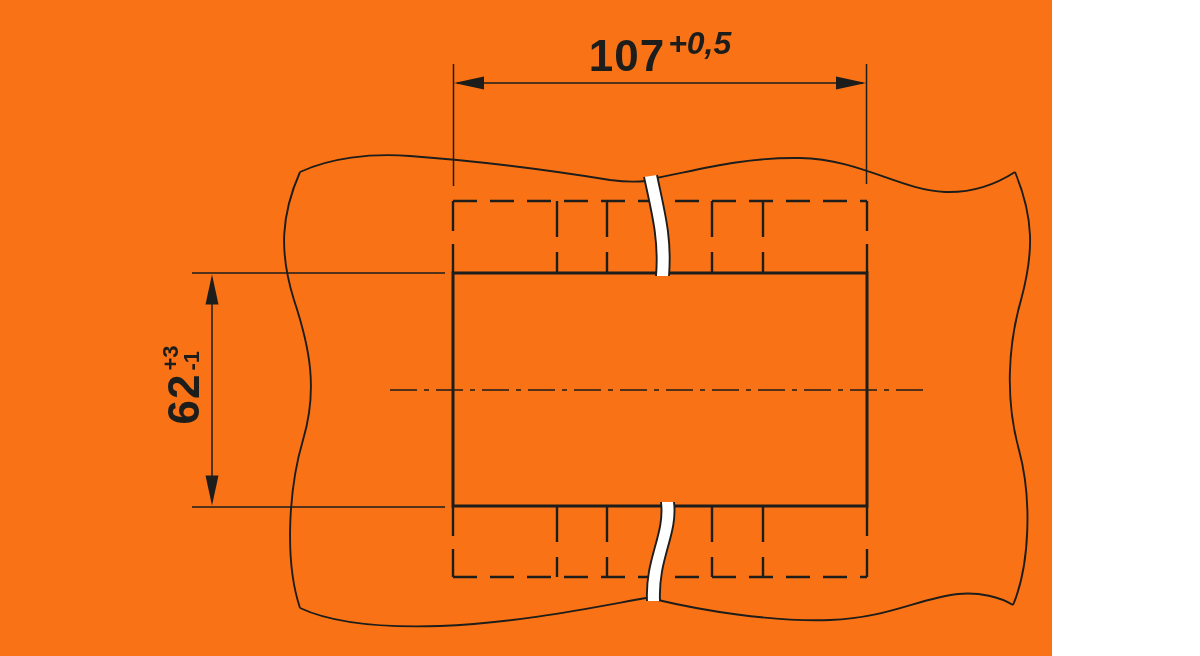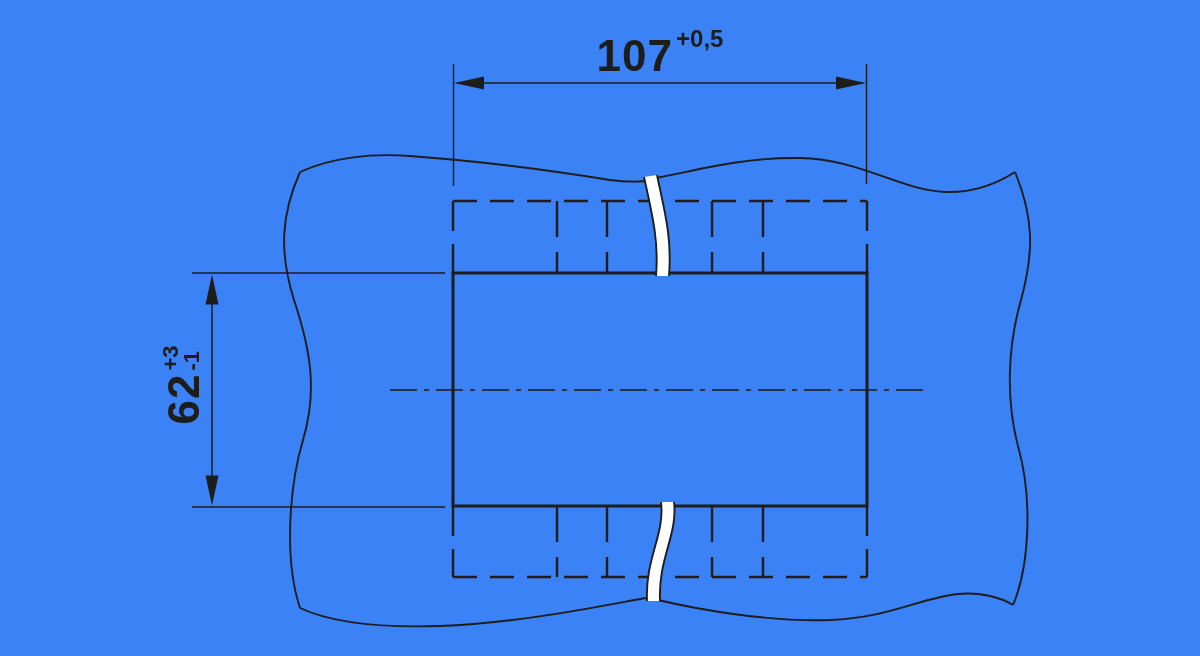--- a/index.html
+++ b/index.html
@@ -1,39 +1,39 @@
 <!DOCTYPE html>
 <html><head>
 <meta charset="utf-8">
 <style>
   html,body{margin:0;padding:0;background:#fff;}
   .stage{
     position:relative;
-    width:1200px;height:656px;
-    background:#3b82f6;
+    width:1052px;height:656px;
+    background:#f97316;
     overflow:hidden;
     font-family:"Liberation Sans","DejaVu Sans",sans-serif;
     color:#1d1d1b;
   }
   .stage svg{position:absolute;left:0;top:0;}
   .dim-text{
     position:absolute;
     display:flex;
     font-weight:bold;
     color:#1d1d1b;
     white-space:nowrap;
     user-select:none;
   }
   .dim-h{
     left:660px;top:36px;
     transform:translateX(-50%);
     align-items:flex-start;
   }
   .dim-h .val{font-size:44px;line-height:0.9;letter-spacing:1px;}
-  .dim-h .tol{font-size:24px;line-height:1;transform:translateY(-9px);margin-left:3px;}
+  .dim-h .tol{font-size:32px;line-height:1;transform:translateY(-9px);margin-left:3px;font-style:italic;}
   .dim-v{
     left:184px;top:385px;
     transform:translate(-50%,-50%) rotate(-90deg);
     align-items:center;
   }
   .dim-v .val{font-size:44px;line-height:1;letter-spacing:1px;}
   .tolstack{
     display:flex;flex-direction:column;
     font-size:22px;line-height:0.95;
     margin-left:3px;transform:translateY(-2px);

